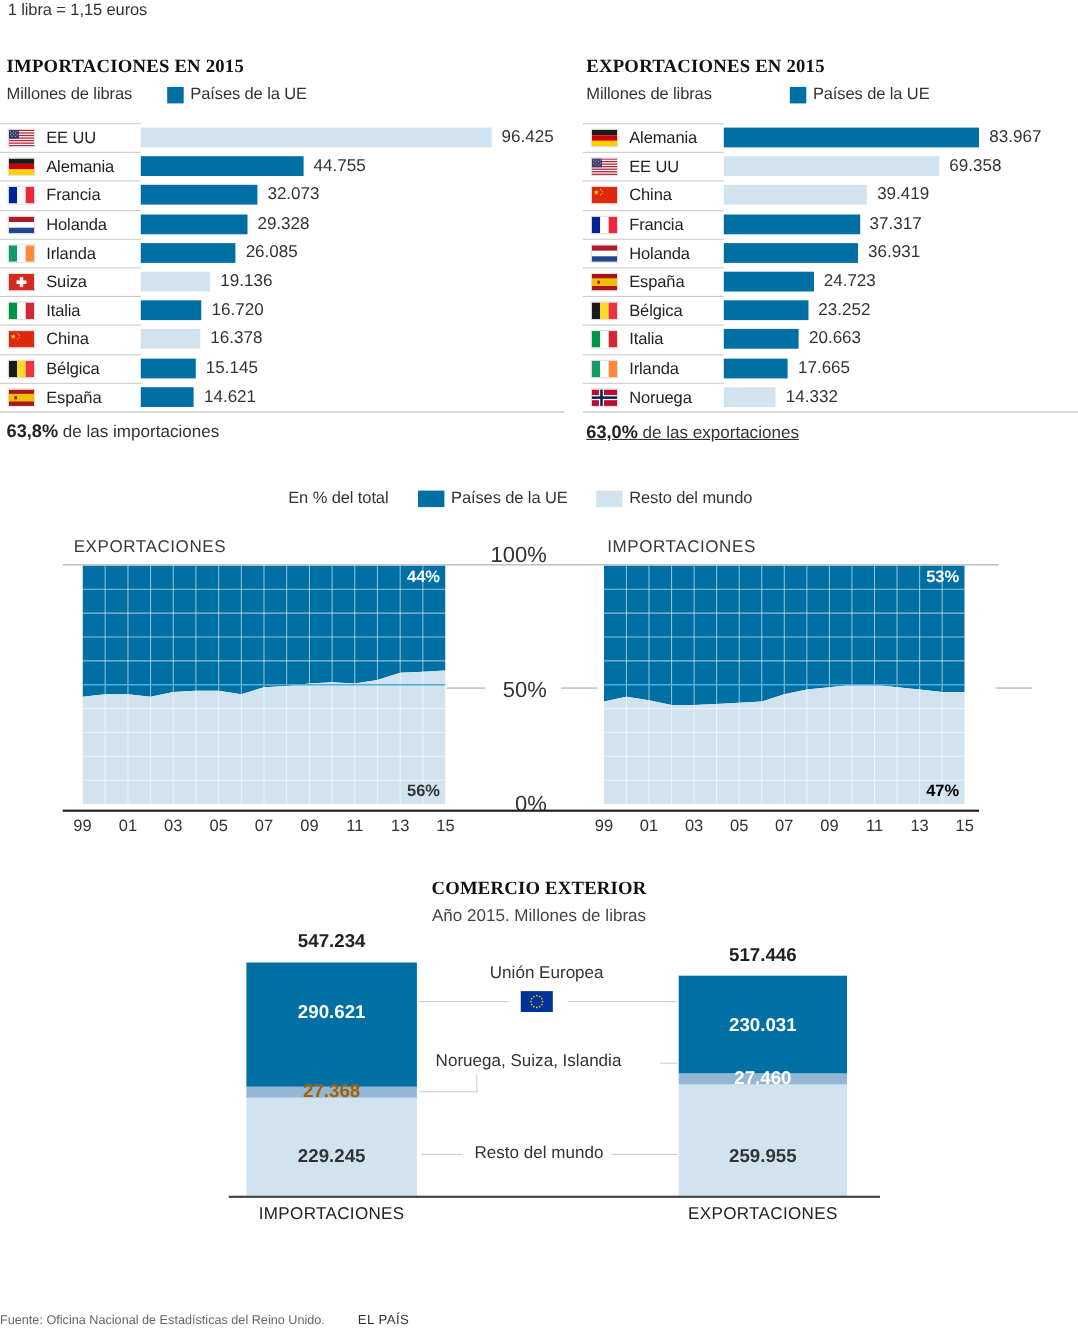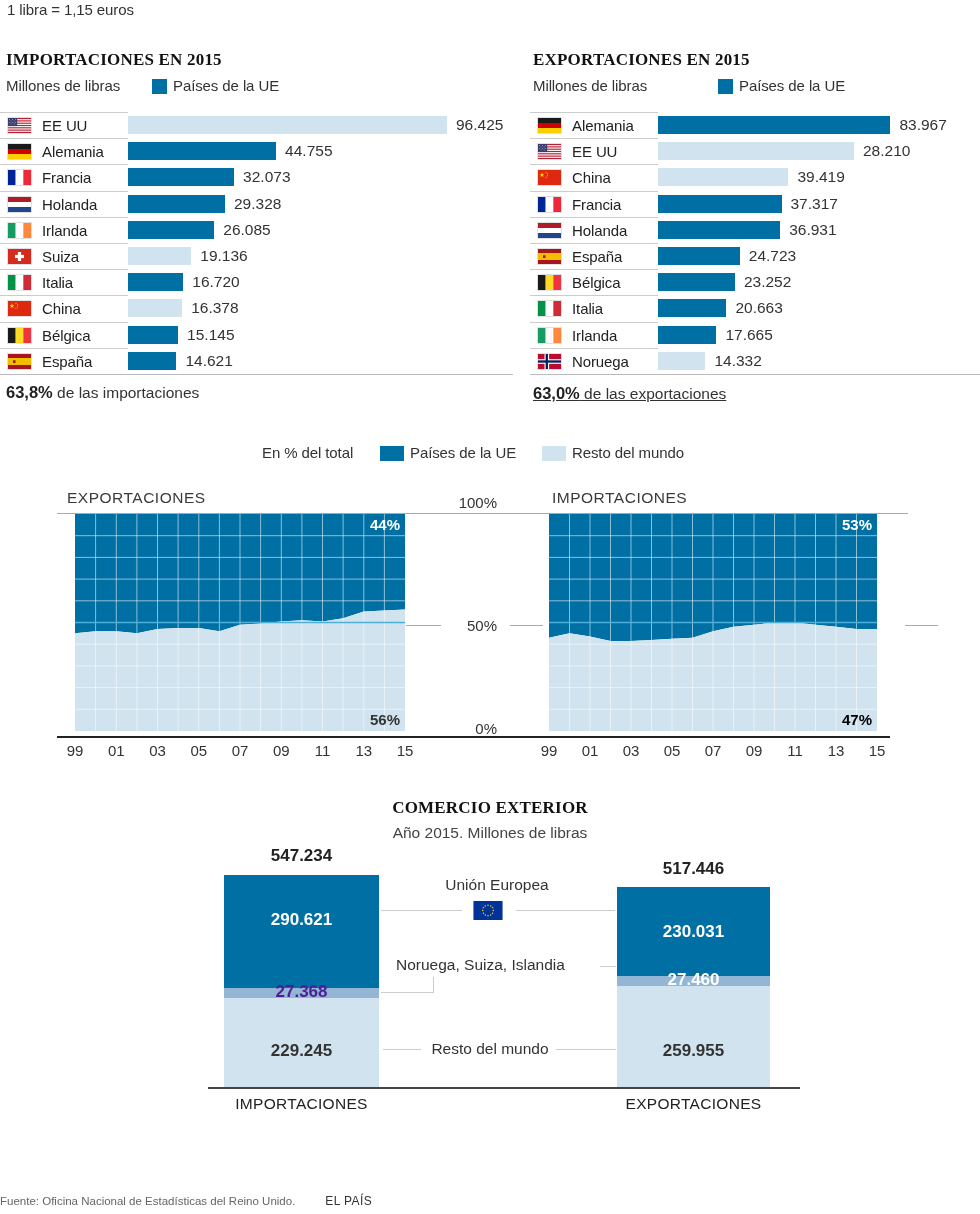--- a/index.html
+++ b/index.html
@@ -14,21 +14,21 @@
              border-top:1px solid #ccc;padding-left:8px;}
   .flag{width:23px;height:15px;display:inline-block;box-shadow:0 0 0 1px rgba(0,0,0,.12);flex:none;}
   .flag svg{display:block;}
   .cname{font-size:15px;color:#222;margin-left:11px;letter-spacing:-.1px;}
   .barcell{flex:1;display:flex;align-items:center;height:100%;}
   .bar{height:18px;}
   .val{margin-left:9px;font-size:15.5px;color:#333;}
   .divider{height:1px;background:#bbb;}
   .summary{font-size:15.5px;color:#333;}
   .summary b{font-size:16.5px;color:#222;}
-  .axis-label{font-size:15px;color:#333;text-align:right;width:57px;}
+  .axis-label{font-size:20px;color:#333;text-align:right;width:57px;}
   .dash{height:1px;background:#aaa;}
   .area-title{font-size:15.5px;color:#3a3a3a;letter-spacing:.5px;}
   .pct-label{font-size:15px;font-weight:bold;text-align:right;width:70px;}
   .tick{position:absolute;transform:translateX(-50%);font-size:15px;color:#333;top:0;}
   .cx-total{font-size:17px;font-weight:bold;color:#222;text-align:center;}
   .cx-seg{font-size:17px;font-weight:bold;text-align:center;}
   .cx-axis-name{font-size:15.5px;color:#222;text-align:center;letter-spacing:.3px;}
   .connector{background:#ccc;}
   .cx-note{font-size:15.5px;color:#333;}
   .footer-src{font-size:11.5px;color:#666;}
@@ -291,21 +291,21 @@
                 <circle cx="7.7" cy="4.4" r="0.45"></circle>
                 <circle cx="3" cy="5.9" r="0.45"></circle>
                 <circle cx="6.1" cy="5.9" r="0.45"></circle>
               </g>
             </svg>
           </span>
       <span class="cname">EE UU</span>
     </div>
     <div class="barcell">
       <div class="bar" style="width: 196px; background: rgb(208, 227, 238);"></div>
-      <span class="val">28.210</span>
+      <span class="val">69.358</span>
     </div>
   </div>
 
   <div class="trow">
     <div class="labelcell">
       <span class="flag">
             <svg width="23" height="15" viewBox="0 0 23 15">
               <rect width="23" height="15" fill="#de2910"></rect>
               <g fill="#ffde00">
                 <polygon points="4,2.5 4.6,4.2 6.4,4.2 5,5.3 5.5,7 4,6 2.5,7 3,5.3 1.6,4.2 3.4,4.2"></polygon>
@@ -571,21 +571,21 @@
       <div style="height: 88.8px; background: rgb(208, 227, 238);"></div>
     </div>
   <div class="abs" id="cx-bar-1" style="left: 617px; width: 153px; top: 886.5px; height: 200.5px;">
       <div style="height: 89.1px; background: rgb(0, 112, 164);"></div>
       <div style="height: 10.6px; background: rgb(147, 182, 212);"></div>
       <div style="height: 100.7px; background: rgb(208, 227, 238);"></div>
     </div>
 
   <div class="abs cx-seg" style="left:224px;top:910px;width:155px;color:#fff;">290.621</div>
   <div class="abs cx-seg" style="left:617px;top:922px;width:153px;color:#fff;">230.031</div>
-  <div class="abs cx-seg" style="left:224px;top:982px;width:155px;color:#4c1d95;">27.368</div>
+  <div class="abs cx-seg" style="left:224px;top:982px;width:155px;color:#a16207;">27.368</div>
   <div class="abs cx-seg" style="left:617px;top:970px;width:153px;color:#fff;">27.460</div>
   <div class="abs cx-seg" style="left:224px;top:1041px;width:155px;color:#333;">229.245</div>
   <div class="abs cx-seg" style="left:617px;top:1041px;width:153px;color:#333;">259.955</div>
 
   <div class="abs cx-note" style="left:417px;top:876px;width:160px;text-align:center;">Unión Europea</div>
   <span class="abs" style="left:470px;top:901px;width:36px;height:19px;" id="eu-flag"><svg width="36" height="19" viewBox="0 0 23 15">
         <rect width="23" height="15" fill="#003399"></rect>
         <g fill="#ffcc00">
           <circle cx="11.5" cy="3.3" r="0.6"></circle>
           <circle cx="13.6" cy="3.86" r="0.6"></circle>

